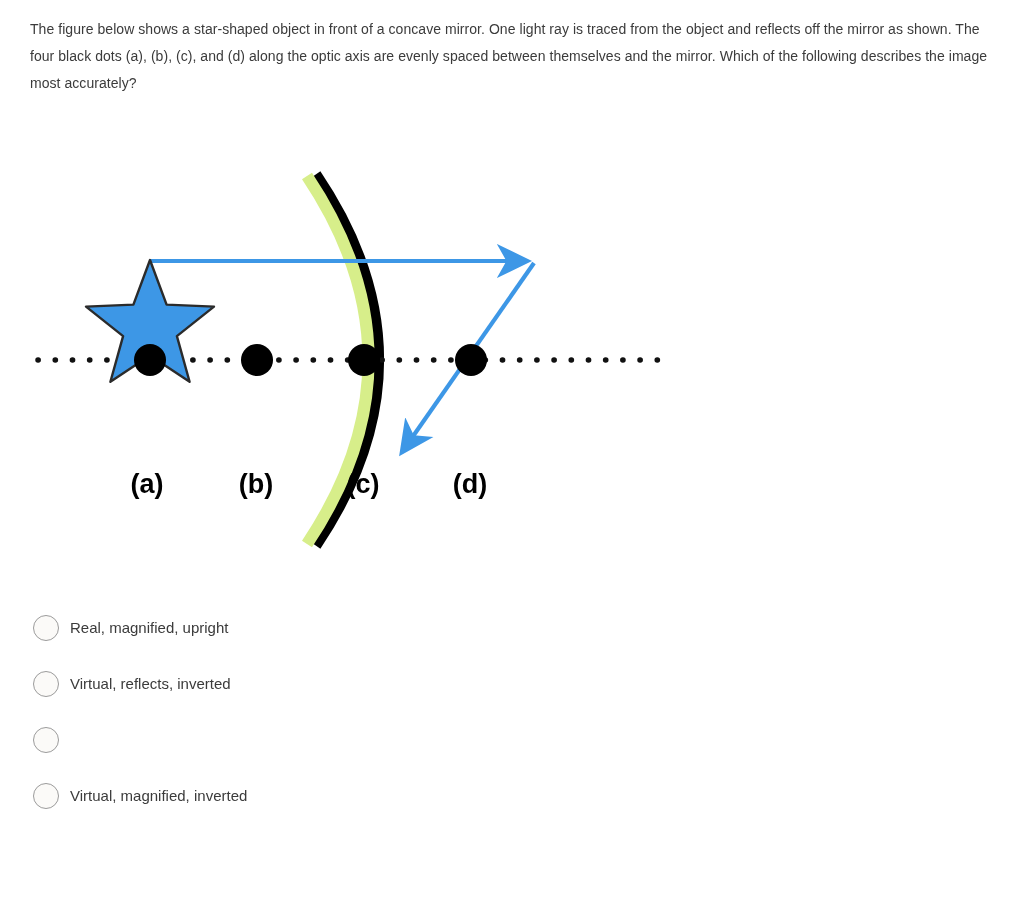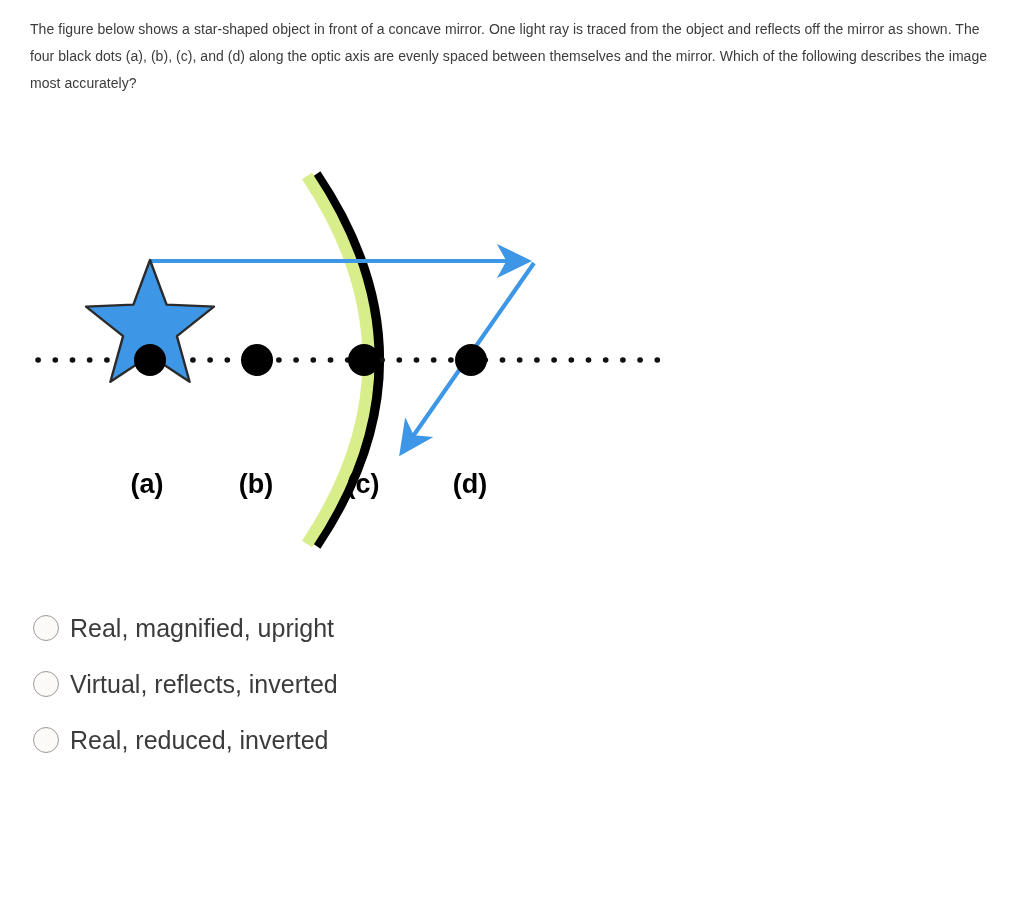--- a/index.html
+++ b/index.html
@@ -63,21 +63,21 @@
     width: 26px;
     height: 26px;
     border-radius: 50%;
     border: 1.6px solid #9b9b9b;
     background: #fbfaf8;
     box-sizing: border-box;
     flex: 0 0 auto;
     margin-right: 11px;
   }
   .option-label {
-    font-size: 25px;
+    font-size: 15px;
     line-height: 26px;
     color: #3b3b3b;
     white-space: nowrap;
   }
 </style>
 </head>
 <body>
 
 <div id="question-root">
 
@@ -123,18 +123,21 @@
       <span class="option-label">Real, magnified, upright</span>
     </div>
 
     <div class="option-row">
       <span class="radio"></span>
       <span class="option-label">Virtual, reflects, inverted</span>
     </div>
 
     <div class="option-row">
       <span class="radio"></span>
-      <span class="option-label">Real, reduced, inverted</span>
     </div>
 
+    <div class="option-row">
+      <span class="radio"></span>
+      <span class="option-label">Virtual, magnified, inverted</span>
+    </div>
 
   </div>
 </div>
 
 </body></html>

